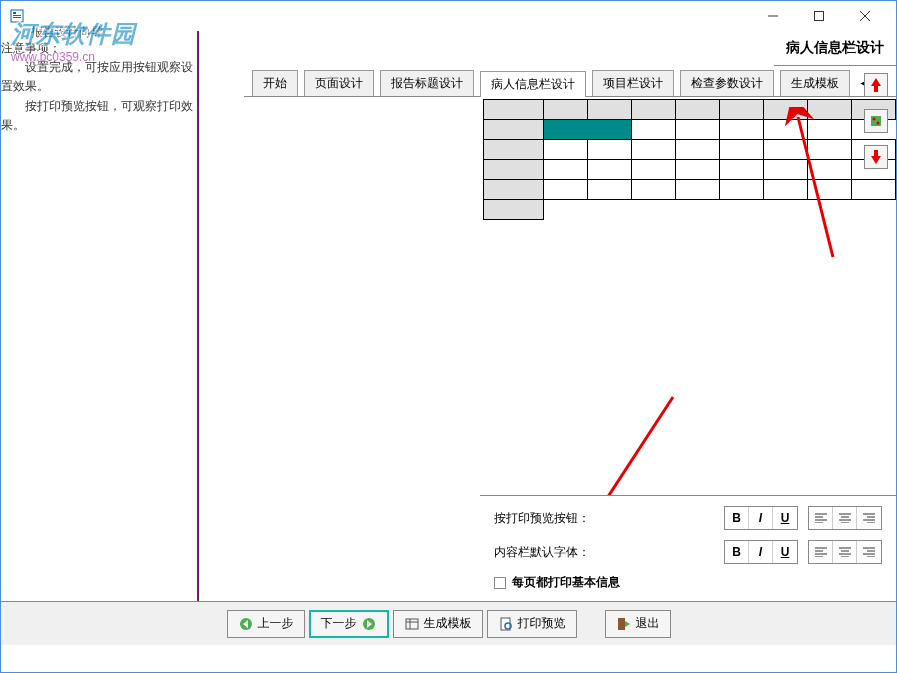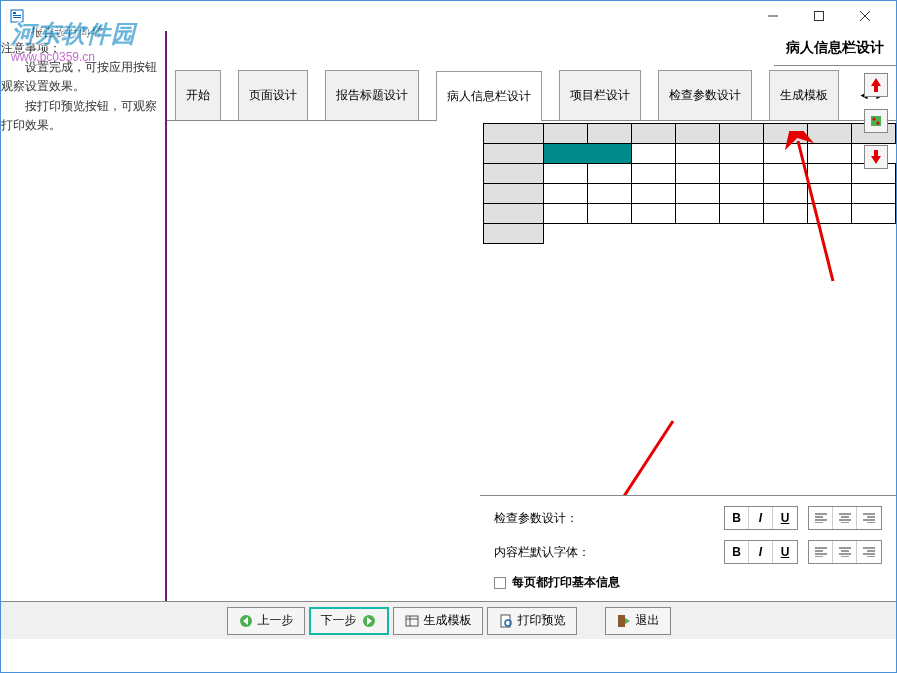--- a/index.html
+++ b/index.html
@@ -18,21 +18,21 @@
     
     .main-container { display: flex; height: 570px; }
     
     .sidebar { width: 196px; padding: 8px 0; color: #333; line-height: 1.6; }
     
     .content-area { flex: 1; border-left: 2px solid #701a75; display: flex; flex-direction: column; align-items: flex-end; }
     
     .section-title { padding: 8px 12px; font-size: 14px; font-weight: bold; border-bottom: 1px solid #888; }
     
     .tabs-row { display: flex; align-items: center; padding: 4px 8px 0; border-bottom: 1px solid #888; }
-    .tab { padding: 16px 10px; border: 1px solid #999; border-bottom: none; background: #f0f0f0; margin-right: 17px; cursor: pointer; white-space: nowrap; }
+    .tab { padding: 4px 10px; border: 1px solid #999; border-bottom: none; background: #f0f0f0; margin-right: 6px; cursor: pointer; white-space: nowrap; }
     .tab.active { background: #fff; border-top: 1px solid #999; position: relative; top: 1px; }
     .tab-arrow { width: 16px; height: 16px; display: flex; align-items: center; justify-content: center; cursor: pointer; }
     
     .design-area { flex: 1; position: relative; background: #fff; overflow: hidden; }
     
     .grid-table { border-collapse: collapse; margin: 2px 0 0 0; }
     .grid-table td { border: 1px solid #000; background: #fff; width: 44px; height: 20px; }
     .grid-table tr:first-child td { background: #e0e0e0; }
     .grid-table td.rowheader { background: #e0e0e0; width: 60px; }
     .grid-table td.highlighted { background: #008b8b; }
@@ -45,21 +45,21 @@
     .font-settings { padding: 10px 14px; border-top: 1px solid #888; }
     .font-row { display: flex; align-items: center; margin-bottom: 10px; }
     .font-label { width: 120px; }
     .format-group { display: flex; border: 1px solid #888; }
     .format-btn { width: 24px; height: 22px; display: flex; align-items: center; justify-content: center; border-right: 1px solid #ccc; cursor: pointer; font-weight: bold; }
     .format-btn:last-child { border-right: none; }
     .format-gap { width: 10px; }
     .checkbox-row { display: flex; align-items: center; font-weight: bold; }
     .checkbox-box { width: 12px; height: 12px; border: 1px solid #888; margin-right: 6px; }
     
-    .bottom-bar { height: 38px; background: #f0f0f0; border-top: 1px solid #888; display: flex; align-items: center; justify-content: center; gap: 4px; padding: 0 12px; }
+    .bottom-bar { height: 44px; background: #f0f0f0; border-top: 1px solid #888; display: flex; align-items: center; justify-content: center; gap: 4px; padding: 0 12px; }
     .action-btn { height: 28px; padding: 0 10px; border: 1px solid #888; background: #f5f5f5; display: flex; align-items: center; gap: 4px; cursor: pointer; }
     .action-btn.active { border: 2px solid #14b8a6; }
     .btn-icon { width: 16px; height: 16px; display: flex; align-items: center; justify-content: center; }
   </style>
 </head>
 <body>
 
 <div class="watermark">
   <div style="position:relative;">
     <div class="watermark-stroke">河东软件园</div>
@@ -196,21 +196,21 @@
             <marker id="ah2" markerWidth="10" markerHeight="10" refX="2" refY="5" orient="auto">
               <polygon points="0,0 10,5 0,10 3,5" fill="#e60000"></polygon>
             </marker>
           </defs>
         <line x1="90" y1="10" x2="15" y2="125" stroke="#e60000" stroke-width="3" marker-end="url(#ah2)"></line>
       </svg>
     </div>
 
     <div class="font-settings">
       <div class="font-row">
-        <span class="font-label">检查参数设计：</span>
+        <span class="font-label">按打印预览按钮：</span>
         <span style="width:110px;"></span>
         <div class="format-group">
           <div class="format-btn">B</div>
           <div class="format-btn" style="font-style:italic;">I</div>
           <div class="format-btn" style="text-decoration:underline;">U</div>
         </div>
         <div class="format-gap"></div>
         <div class="format-group">
           <div class="format-btn">
               <svg width="12" height="10">

